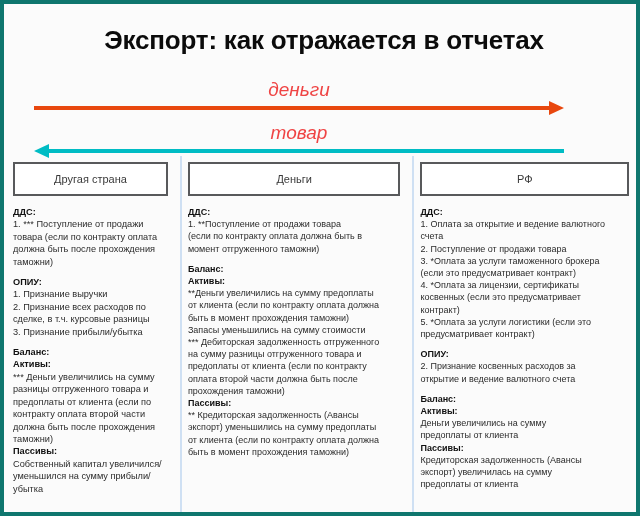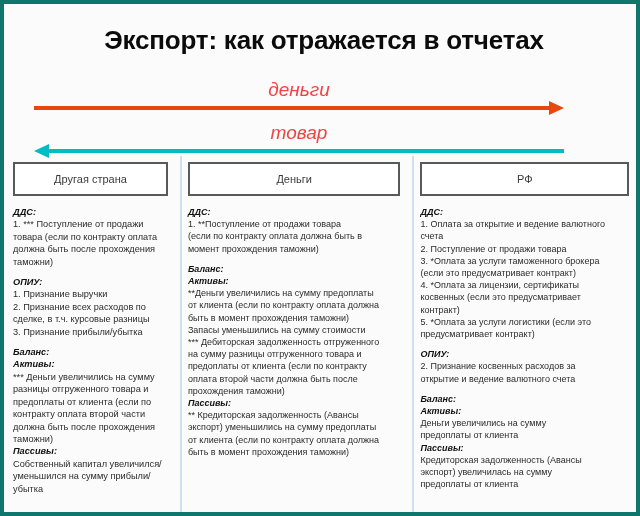--- a/index.html
+++ b/index.html
@@ -120,21 +120,20 @@
     line-height: 12.4px;
     color: #2b2b2b;
     font-family: "Liberation Sans", sans-serif;
   }
   .col-2 .body-text, .col-3 .body-text { font-size: 9px; line-height: 12.2px; }
   .blk { margin: 0 0 0 0; }
   .blk.gap { margin-top: 8px; }
   .lbl {
     font-weight: bold;
     color: #111111;
-    font-style: italic;
   }
   .ln { display: block; }
 </style>
 </head>
 <body>
 
 <div id="page">
 
   <div class="title">Экспорт: как отражается в отчетах</div>
 
@@ -194,21 +193,21 @@
 
     <div class="divider"></div>
 
     <div class="column col-2">
       <div class="col-head">Деньги</div>
       <div class="body-text">
           <div class="blk">
             <span class="lbl ln">ДДС:</span>
             <span class="ln">1. **Поступление от продажи товара</span>
             <span class="ln">(если по контракту оплата должна быть в</span>
-            <span class="ln">момент прохождения таможни)</span>
+            <span class="ln">момент отгруженного таможни)</span>
           </div>
           <div class="blk gap">
             <span class="lbl ln">Баланс:</span>
           </div>
           <div class="blk">
             <span class="lbl ln">Активы:</span>
             <span class="ln">**Деньги увеличились на сумму предоплаты</span>
             <span class="ln">от клиента (если по контракту оплата должна</span>
             <span class="ln">быть в момент прохождения таможни)</span>
             <span class="ln">Запасы уменьшились на сумму стоимости</span>

